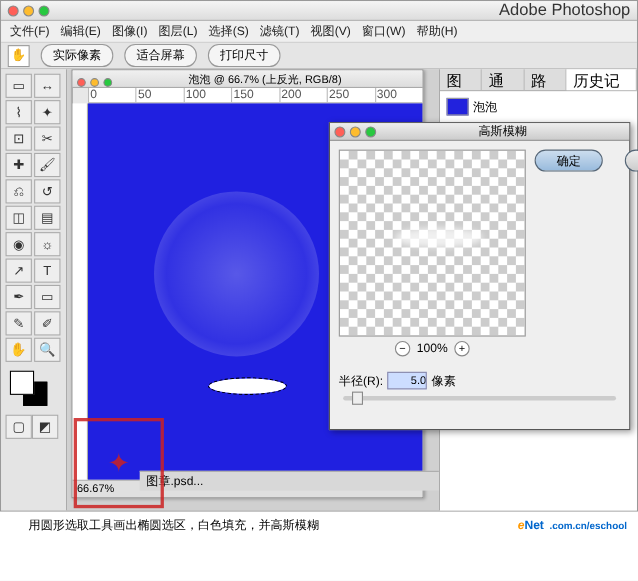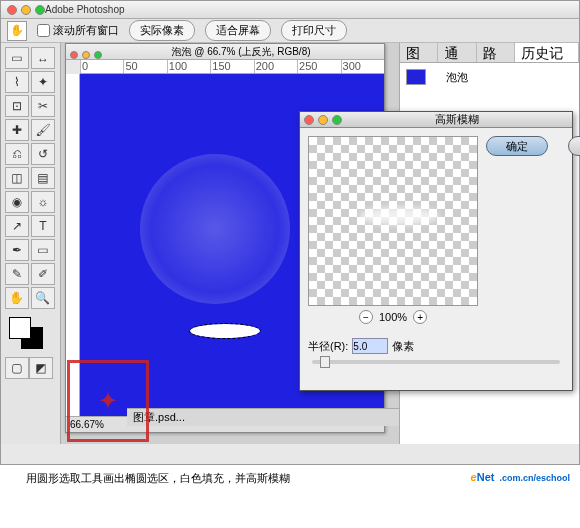--- a/index.html
+++ b/index.html
@@ -2,21 +2,21 @@
 <html><head>
 <meta charset="utf-8">
 <style>
 *{box-sizing:border-box;margin:0;padding:0;font-family:"Microsoft YaHei",SimSun,sans-serif;font-size:11px}
 body{background:#fff;width:580px;height:528px;overflow:hidden}
 .wrap{width:580px;height:465px;background:#e8e8e8;border:1px solid #999;position:relative}
 .titlebar{height:18px;background:linear-gradient(#f5f5f5,#ddd);border-bottom:1px solid #aaa;display:flex;align-items:center;padding:0 6px}
 .mac-dots{display:flex;gap:4px}
 .mac-dots span{width:10px;height:10px;border-radius:50%;border:1px solid #888}
 .red{background:#ff5f57}.yel{background:#febc2e}.grn{background:#28c840}
-.titlebar .title{flex:1;text-align:left;font-size:10px;color:#333}
+.titlebar .title{flex:1;text-align:right;font-size:15px;color:#333}
 .menubar{height:20px;background:#efefef;border-bottom:1px solid #ccc;display:flex;align-items:center;padding:0 4px;gap:2px}
 .menubar span{padding:2px 4px;font-size:11px;color:#222}
 .optbar{height:24px;background:#e5e5e5;border-bottom:1px solid #bbb;display:flex;align-items:center;padding:0 6px;gap:10px}
 .optbar .hand{width:20px;height:20px;border:1px solid #999;background:#fff;display:flex;align-items:center;justify-content:center}
 .chk{display:flex;align-items:center;gap:3px}
 .pill{border:1px solid #999;border-radius:10px;padding:2px 10px;background:#f5f5f5;font-size:11px}
 .main{display:flex;height:calc(100% - 62px)}
 .toolbox{width:60px;background:#e4e4e4;border-right:1px solid #aaa;padding:4px;display:flex;flex-direction:column;gap:2px}
 .trow{display:flex;gap:2px}
 .tbtn{width:24px;height:22px;border:1px solid #aaa;background:#eee;display:flex;align-items:center;justify-content:center;font-size:12px;color:#333}
@@ -35,34 +35,34 @@
 .ruler-v{width:14px;background:#fff;border-right:1px solid #aaa}
 .canvas{flex:1;background:#2020e0;position:relative}
 .bubble{position:absolute;top:80px;left:60px;width:150px;height:150px;border-radius:50%;background:radial-gradient(circle at 50% 50%, rgba(255,255,255,.25),rgba(255,255,255,.08) 60%,rgba(255,255,255,.3) 90%,rgba(255,255,255,.1))}
 .sel{position:absolute;top:250px;left:110px;width:70px;height:14px;border-radius:50%;background:#fff;outline:1px dashed #000}
 .statusbar{height:16px;background:#e0e0e0;border-top:1px solid #aaa;font-size:10px;padding:0 4px;display:flex;align-items:center}
 .panels{width:180px;background:#e6e6e6;border-left:1px solid #aaa;display:flex;flex-direction:column}
 .pan-tabs{height:20px;display:flex;background:#ddd;border-bottom:1px solid #aaa}
 .pan-tabs span{padding:2px 6px;font-size:14px;border-right:1px solid #bbb}
 .pan-tabs .act{background:#fff}
 .hist-body{flex:1;background:#fff;padding:4px;font-size:10px}
-.hist-item{display:flex;align-items:center;gap:20px;padding:2px}
+.hist-item{display:flex;align-items:center;gap:4px;padding:2px}
 .hist-item .thumb{width:20px;height:16px;border:1px solid #999;background:#22d}
 .dialog{position:absolute;top:110px;left:298px;width:274px;height:280px;background:#efefef;border:1px solid #555;box-shadow:2px 2px 6px rgba(0,0,0,.4)}
 .dlg-tb{height:16px;background:linear-gradient(#eee,#ccc);border-bottom:1px solid #888;display:flex;align-items:center}
 .dlg-tb .t{flex:1;text-align:center;font-size:11px}
 .dlg-body{padding:8px;display:flex;gap:8px}
 .preview{width:170px;height:170px;border:1px solid #999;background:repeating-conic-gradient(#ccc 0 25%,#fff 0 50%) 0 0/16px 16px;position:relative}
 .prev-blur{position:absolute;top:70px;left:50px;width:80px;height:18px;border-radius:50%;background:rgba(255,255,255,.7);filter:blur(3px)}
 .dlg-right{display:flex;flex-direction:row;gap:20px}
 .dbtn{width:70px;height:20px;border:1px solid #567;border-radius:10px;background:linear-gradient(#cde,#9bd);font-size:11px;display:flex;align-items:center;justify-content:center}
 .zoom{display:flex;align-items:center;justify-content:center;gap:6px;margin-top:4px}
 .zbtn{width:14px;height:14px;border:1px solid #888;border-radius:50%;background:#fff;display:flex;align-items:center;justify-content:center;font-size:10px}
 .radius{display:flex;align-items:center;gap:4px;margin:6px 8px}
-.radius input{width:36px;height:16px;border:1px solid #88a;background:#cdf;text-align:left;font-size:10px;color:#000}
+.radius input{width:36px;height:16px;border:1px solid #88a;background:#cdf;text-align:right;font-size:10px;color:#000}
 .slider{height:4px;background:#ccc;margin:4px 12px;position:relative;border-radius:2px}
 .slider .th{position:absolute;top:-4px;left:8px;width:10px;height:12px;background:#eee;border:1px solid #888}
 .stamp{position:absolute;bottom:2px;left:6px;width:82px;height:82px;border:3px solid #c22;color:#c22;display:flex;align-items:center;justify-content:center;font-size:24px;opacity:.85}
 .tab-bar{position:absolute;bottom:18px;left:66px;height:18px;background:#d8d8d8;border-top:1px solid #aaa;display:flex;align-items:center;padding:0 6px;font-size:10px;gap:8px;width:320px}
 .caption{padding:6px 26px;font-size:17px;line-height:1.4;position:relative}
 .logo{position:absolute;right:10px;bottom:4px;font-size:18px;font-weight:bold}
 .logo .e{color:#f90;font-style:italic}
 .logo .n{color:#06c}
 </style>
 </head>
@@ -71,27 +71,34 @@
 <div class="wrap">
   <div class="titlebar">
     <div class="mac-dots">
       <span class="red"></span>
       <span class="yel"></span>
       <span class="grn"></span>
     </div>
     <div class="title">Adobe Photoshop</div>
   </div>
 
+  <div class="menubar">
+    <span>文件(F)</span>
+    <span>编辑(E)</span>
+    <span>图像(I)</span>
+    <span>图层(L)</span>
+    <span>选择(S)</span>
+    <span>滤镜(T)</span>
+    <span>视图(V)</span>
+    <span>窗口(W)</span>
+    <span>帮助(H)</span>
+  </div>
 
   <div class="optbar">
     <div class="hand">✋</div>
-    <label class="chk">
-      <input type="checkbox" style="">
-      <span>滚动所有窗口</span>
-    </label>
     <div class="pill">实际像素</div>
     <div class="pill">适合屏幕</div>
     <div class="pill">打印尺寸</div>
   </div>
 
   <div class="main">
     <div class="toolbox">
       <div class="trow">
           <div class="tbtn">▭</div>
           <div class="tbtn">↔</div>

